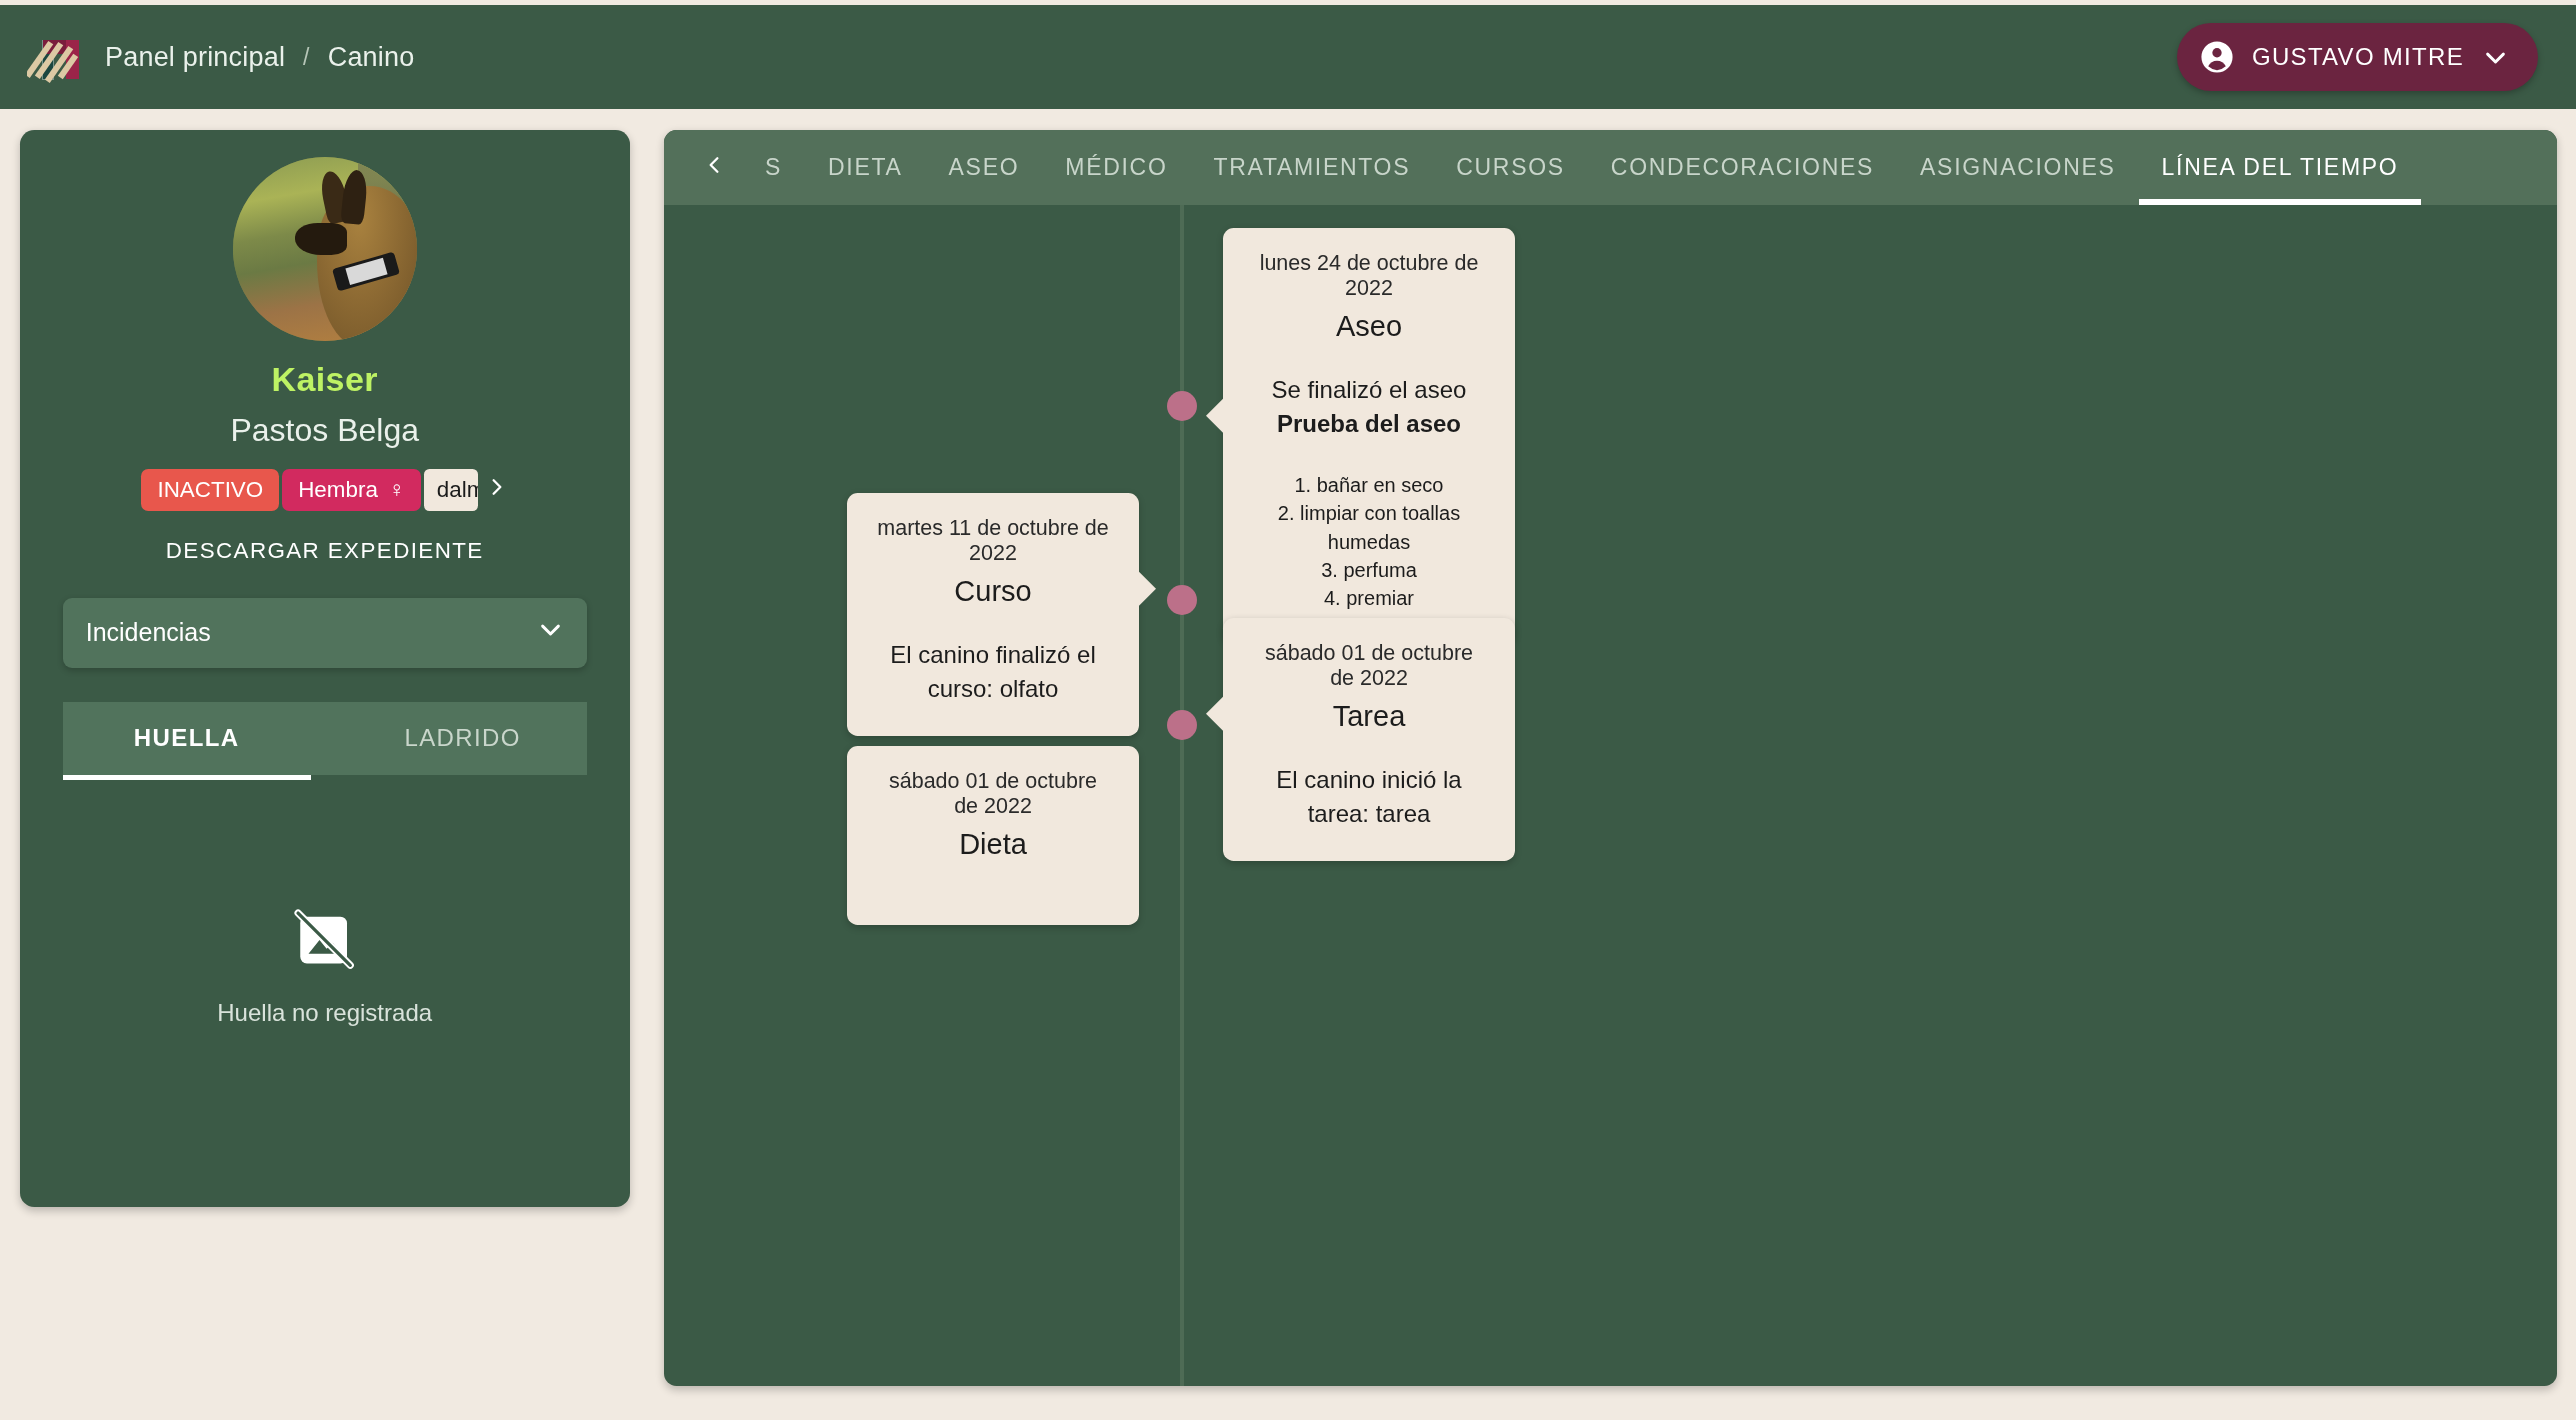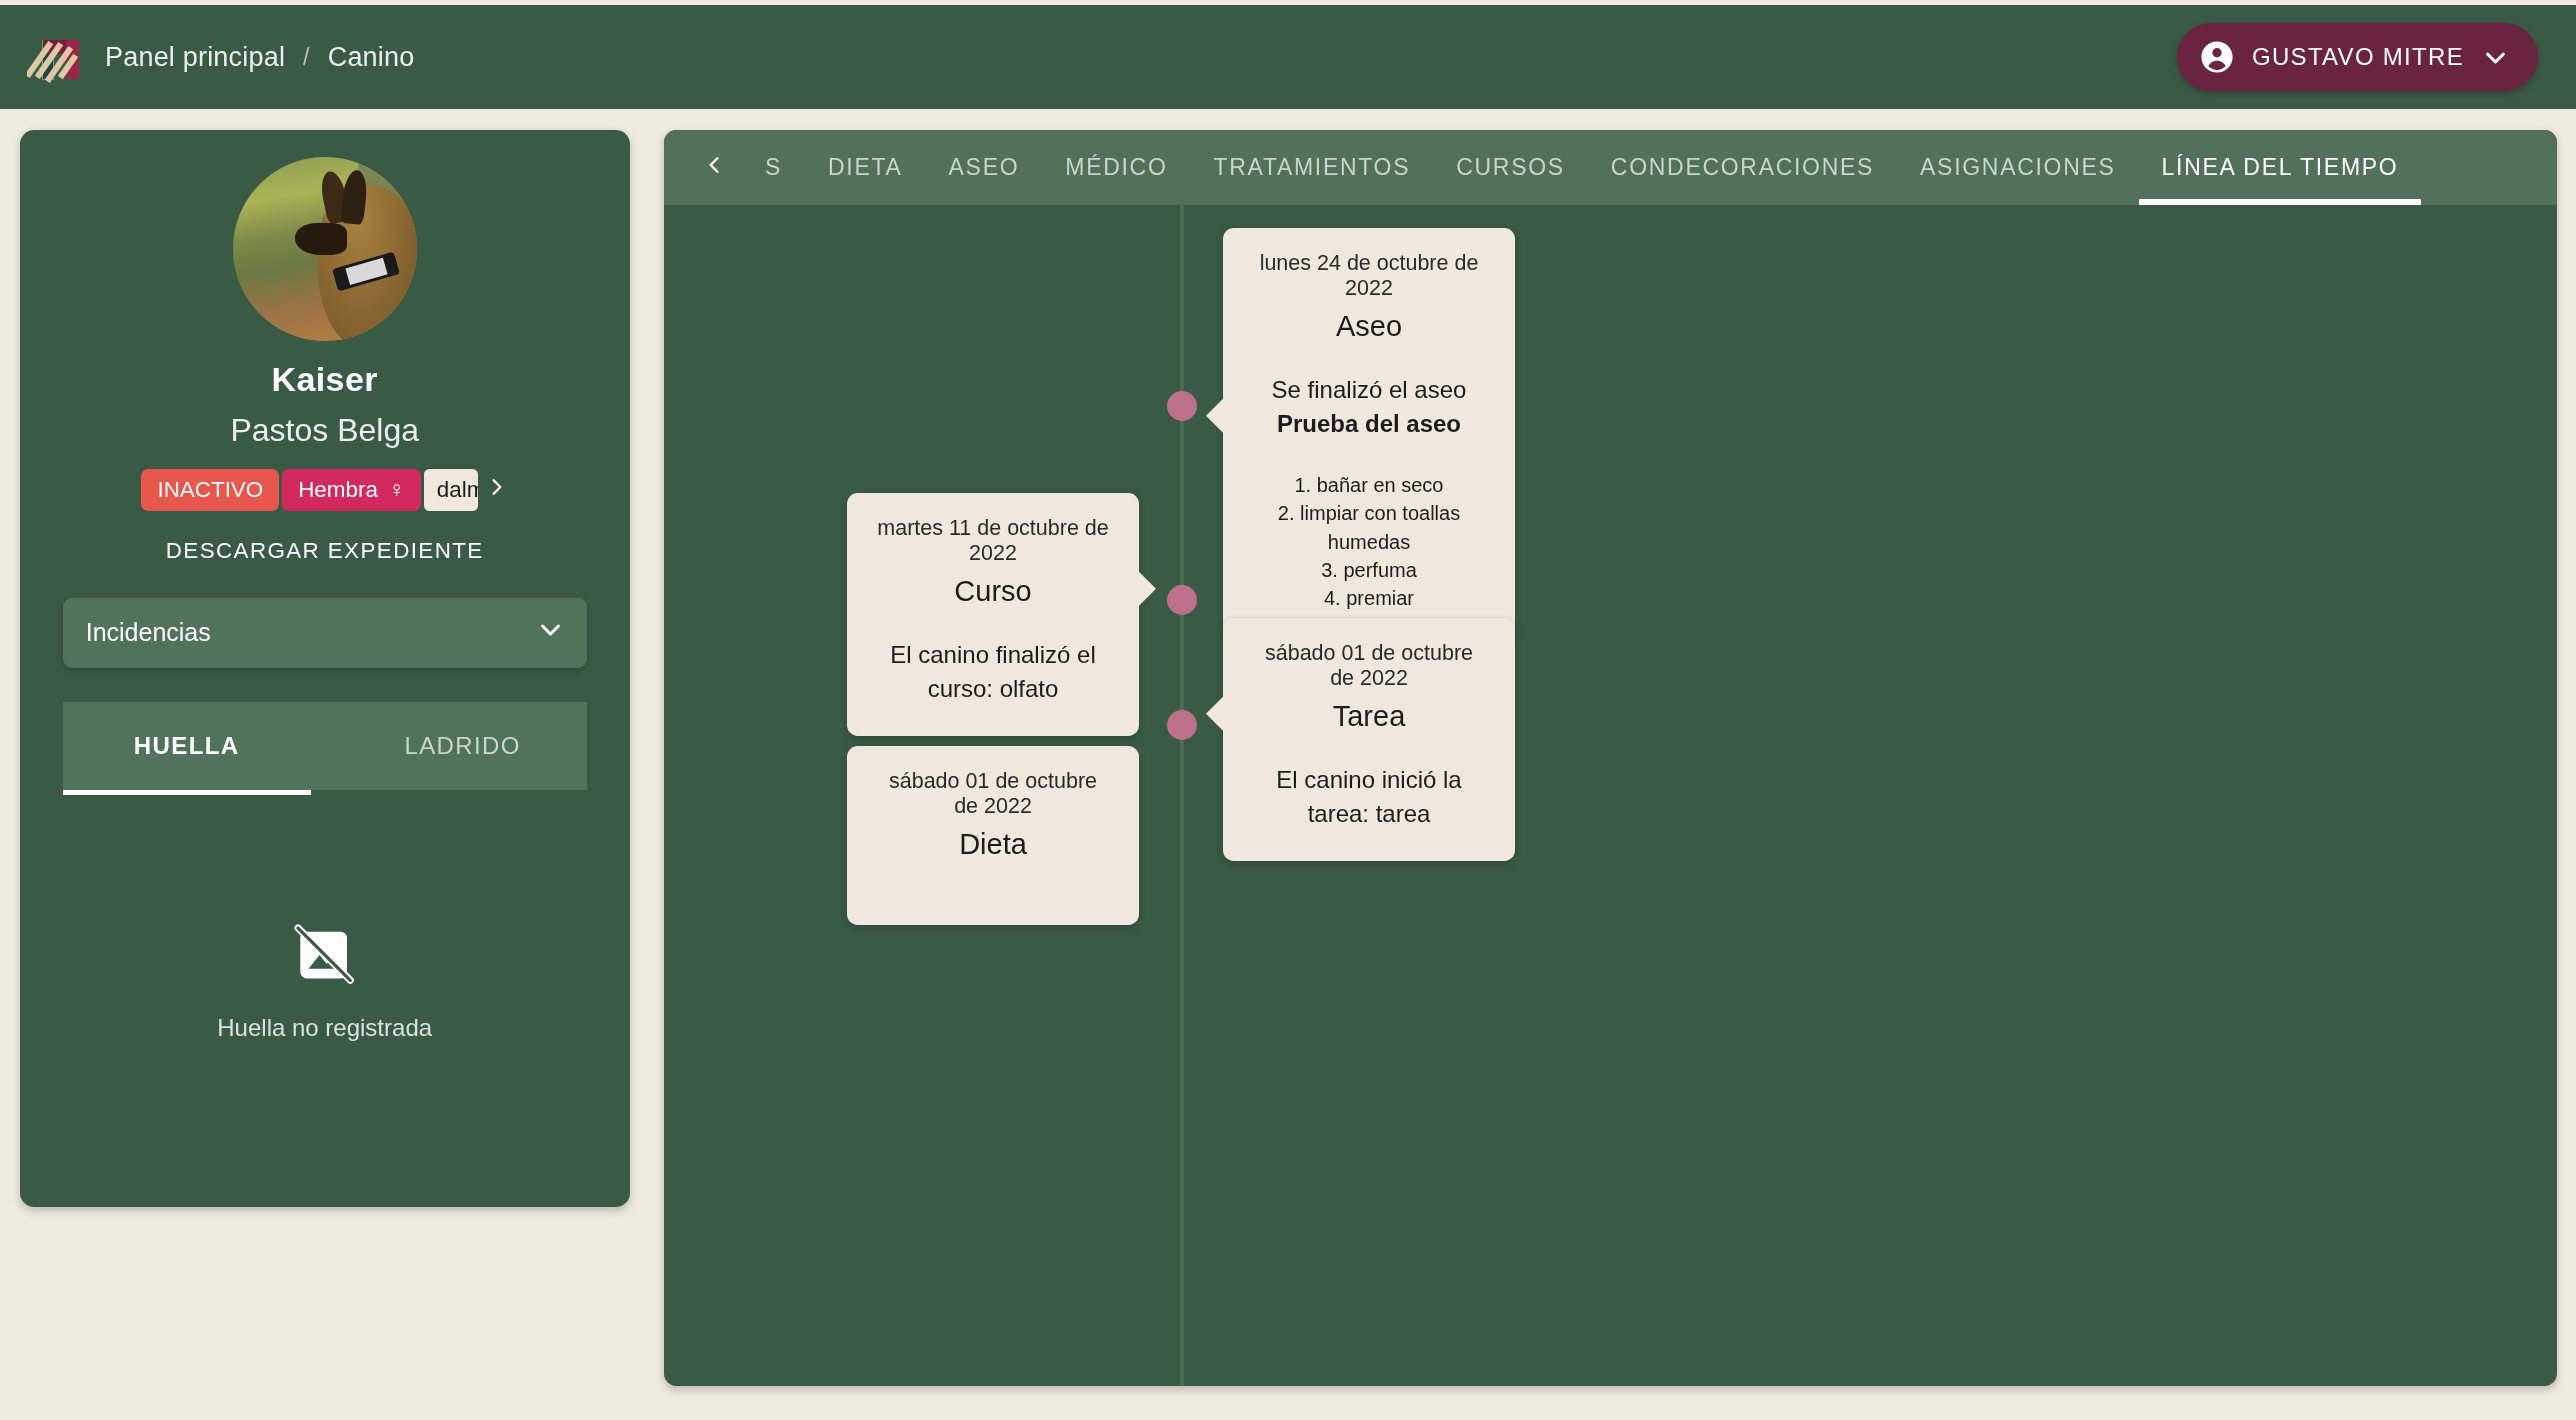--- a/index.html
+++ b/index.html
@@ -125,21 +125,21 @@
       border-radius: 50% 50% 20% 20%; transform: rotate(6deg); }
   #avatar .ph-snout { position:absolute; left:34%; top:36%; width:52px; height:32px; background:#241a0e;
       border-radius: 44% 30% 30% 50%; }
   #avatar .ph-collar { position:absolute; left:55%; top:56%; width:64px; height:23px; background:#1a1a1a;
       border-radius:3.6px; transform: rotate(-16deg); }
   #avatar .ph-collar::after { content:""; position:absolute; left:12.5px; top:2.7px; width:39px; height:17px;
       background:#d9d9d9; }
 
   #pet-name {
     margin-top: 19.7px;
-    color: #ffffff;
+    color: #bef264;
     font-size: 34px;
     font-weight: bold;
     letter-spacing: 0.4px;
   }
   #pet-breed {
     margin-top: 12.5px;
     color: #EAF1EB;
     font-size: 32px;
   }
 
@@ -191,21 +191,21 @@
     justify-content: space-between;
     padding: 0 23px;
     color: #fff;
     font-size: 25px;
     cursor: pointer;
   }
 
   #tabs-sub {
     margin-top: 34px;
     width: 100%;
-    height: 88px;
+    height: 73px;
     background: #51735C;
     display: flex;
     gap: 28px;
   }
   .subtab {
     flex: 1;
     display: flex; align-items: center; justify-content: center;
     font-size: 24px;
     letter-spacing: 1.4px;
     color: #C9D6CB;

